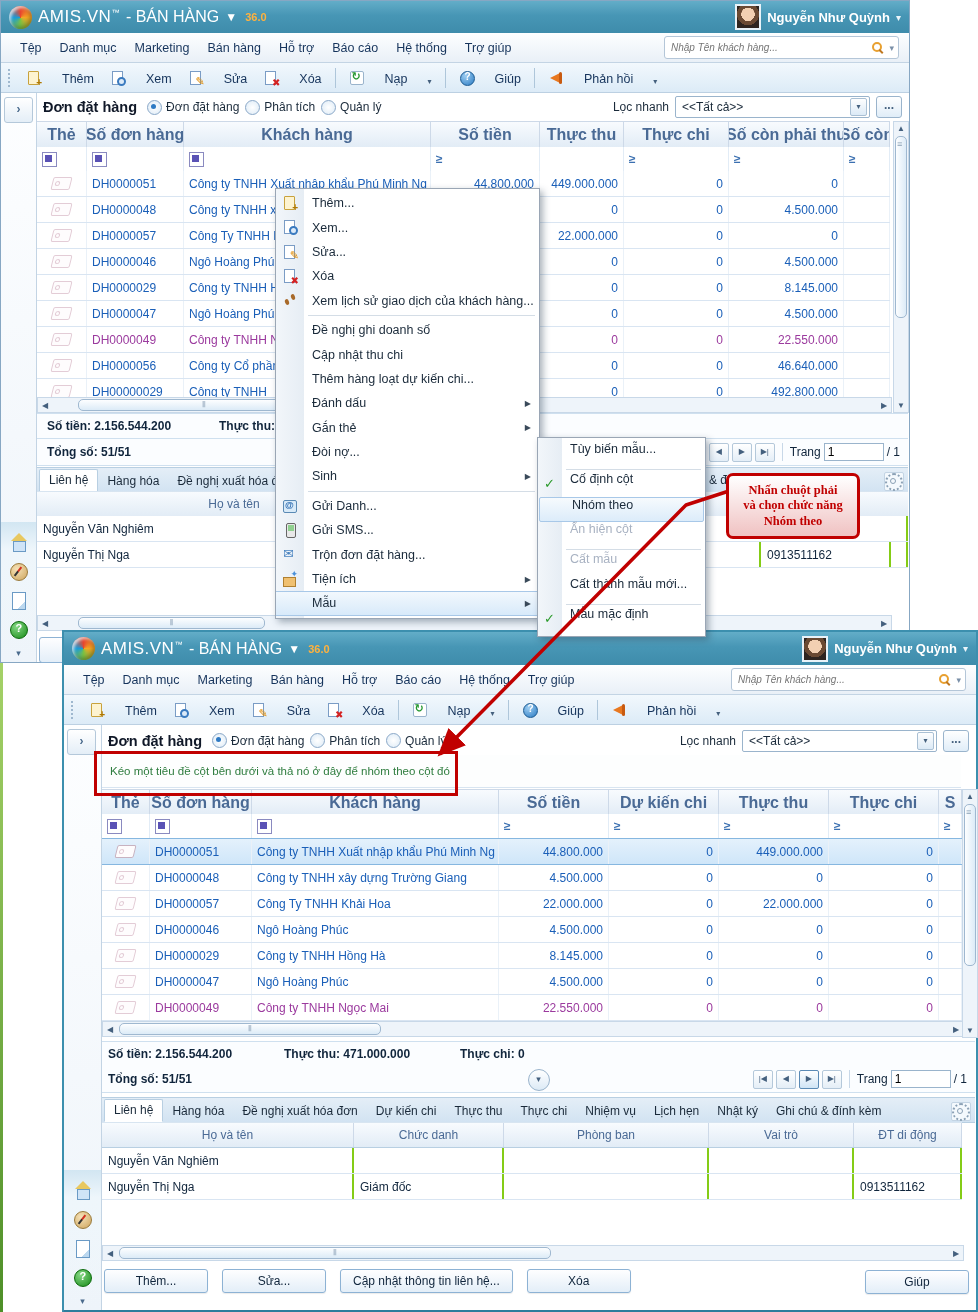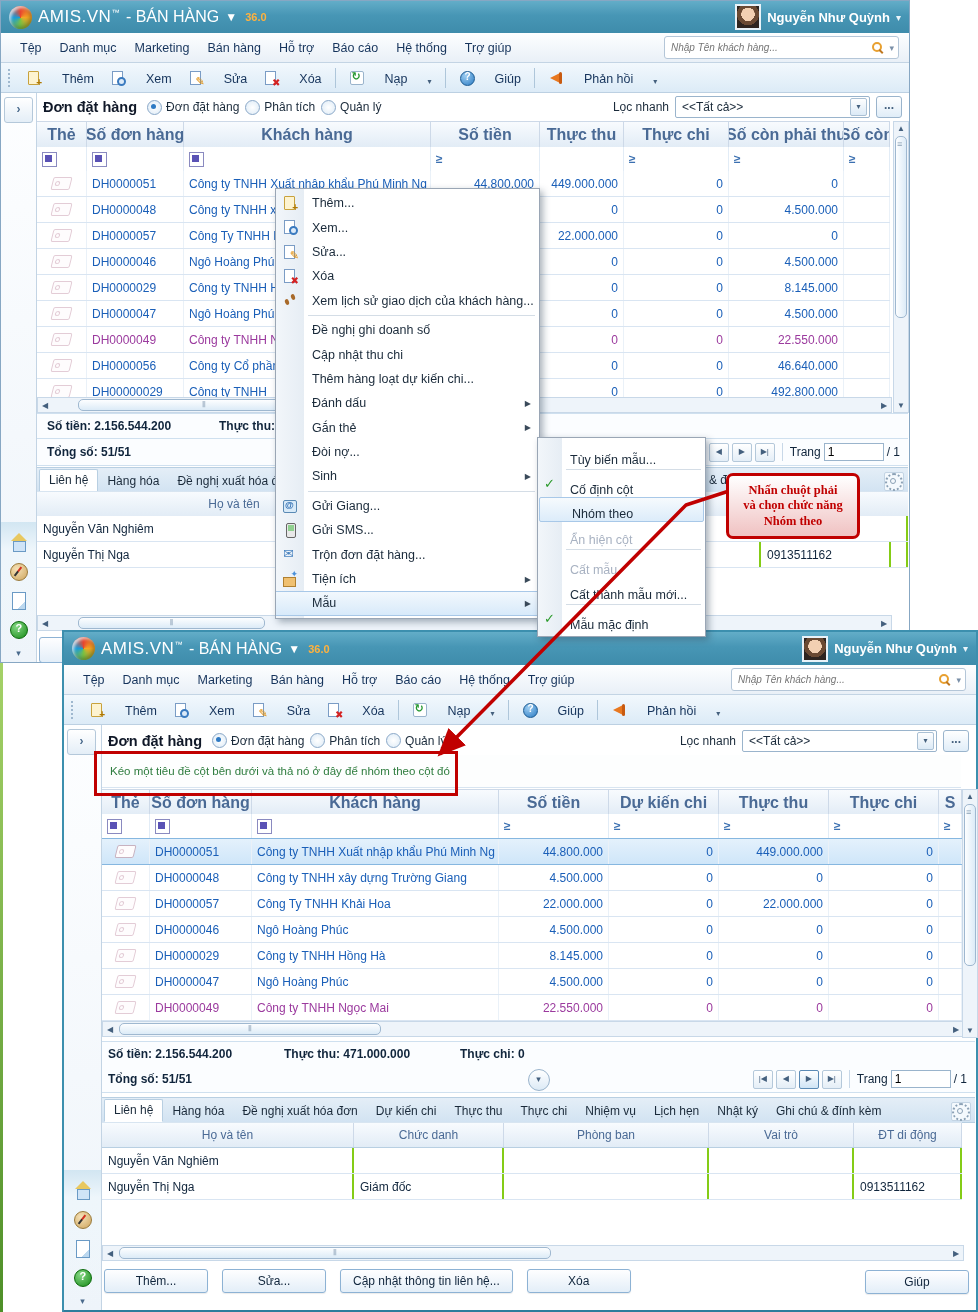--- a/index.html
+++ b/index.html
@@ -169,21 +169,21 @@
   
   .ctxmenu{position:absolute;left:275px;top:188px;width:263px;background:linear-gradient(to right,#f2f6fa 0,#e6edf4 28px,#fff 28px);
     border:1px solid #9aa6b5;box-shadow:3px 3px 7px rgba(40,60,80,.4);z-index:40;padding:2px 0;}
   .cm-item{position:relative;height:24.4px;display:flex;align-items:center;padding-left:36px;padding-right:8px;font-size:12.5px;color:#1a2a3a;white-space:nowrap;}
   .cm-item .ic{position:absolute;left:6px;top:4px;}
   .cm-arrow{margin-left:auto;font-size:8px;color:#3a4a5a;}
   .cm-sep{height:1px;background:#d4dde6;margin:2px 4px 2px 32px;}
   .cm-item.hl{background:linear-gradient(#f2f8fd,#d8eafa);border-top:1px solid #a8c8e8;border-bottom:1px solid #a8c8e8;height:22.4px;}
   .submenu{position:absolute;left:537px;top:437px;width:167px;background:linear-gradient(to right,#f2f6fa 0,#e6edf4 24px,#fff 24px);
     border:1px solid #9aa6b5;box-shadow:3px 3px 7px rgba(40,60,80,.4);z-index:45;padding:4px 0;}
-  .sm-item{position:relative;height:25px;display:flex;align-items:flex-end;padding-left:32px;padding-right:8px;font-size:12.5px;color:#1a2a3a;white-space:nowrap;}
+  .sm-item{position:relative;height:25px;display:flex;align-items:flex-start;padding-left:32px;padding-right:8px;font-size:12.5px;color:#1a2a3a;white-space:nowrap;}
   .sm-item .check-glyph{position:absolute;left:6px;top:4px;}
   .sm-item.disabled{color:#a8b2c2;}
   .sm-item.hl{background:linear-gradient(#f6fafd,#dcecfa);border:1px solid #a8c8e8;border-radius:2px;height:23px;margin:0 1px;}
   .sm-sep{height:1px;background:#d4dde6;margin:2px 4px 2px 28px;}
   
   #annot-svg{position:absolute;left:0;top:0;z-index:80;pointer-events:none;}
   .callout{position:absolute;left:726px;top:473px;width:128px;height:60px;z-index:85;
     border:3px solid #c00000;border-radius:7px;background:linear-gradient(#ffffff,#f0c2c2);
     display:flex;flex-direction:column;align-items:center;justify-content:center;
     font-family:"Liberation Serif","DejaVu Serif",serif;font-size:12.5px;font-weight:bold;color:#c00000;line-height:1.25;}
@@ -857,21 +857,21 @@
       <div class="cm-item">
         <span class="cm-label">Đòi nợ...</span>
       </div>
       <div class="cm-item">
         <span class="cm-label">Sinh</span>
         <span class="cm-arrow">▶</span>
       </div>
       <div class="cm-sep"></div>
       <div class="cm-item">
         <span class="ic email-icon"></span>
-        <span class="cm-label">Gửi Giang...</span>
+        <span class="cm-label">Gửi Danh...</span>
       </div>
       <div class="cm-item">
         <span class="ic sms-icon"></span>
         <span class="cm-label">Gửi SMS...</span>
       </div>
       <div class="cm-item">
         <span class="ic envelope-icon"></span>
         <span class="cm-label">Trộn đơn đặt hàng...</span>
       </div>
       <div class="cm-item">

